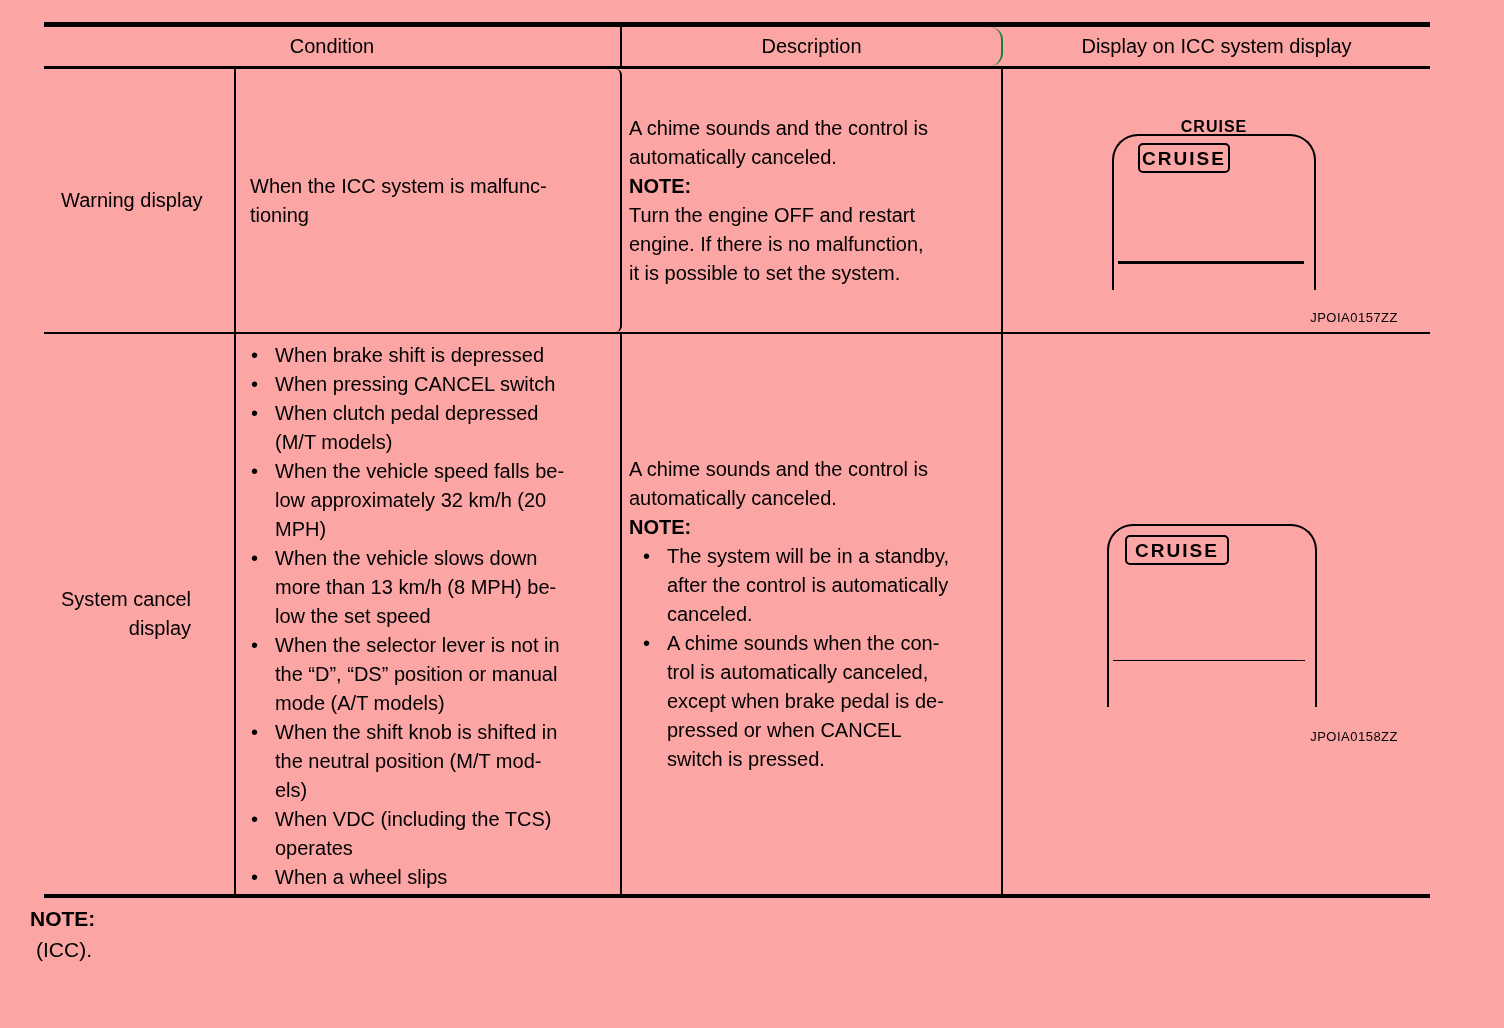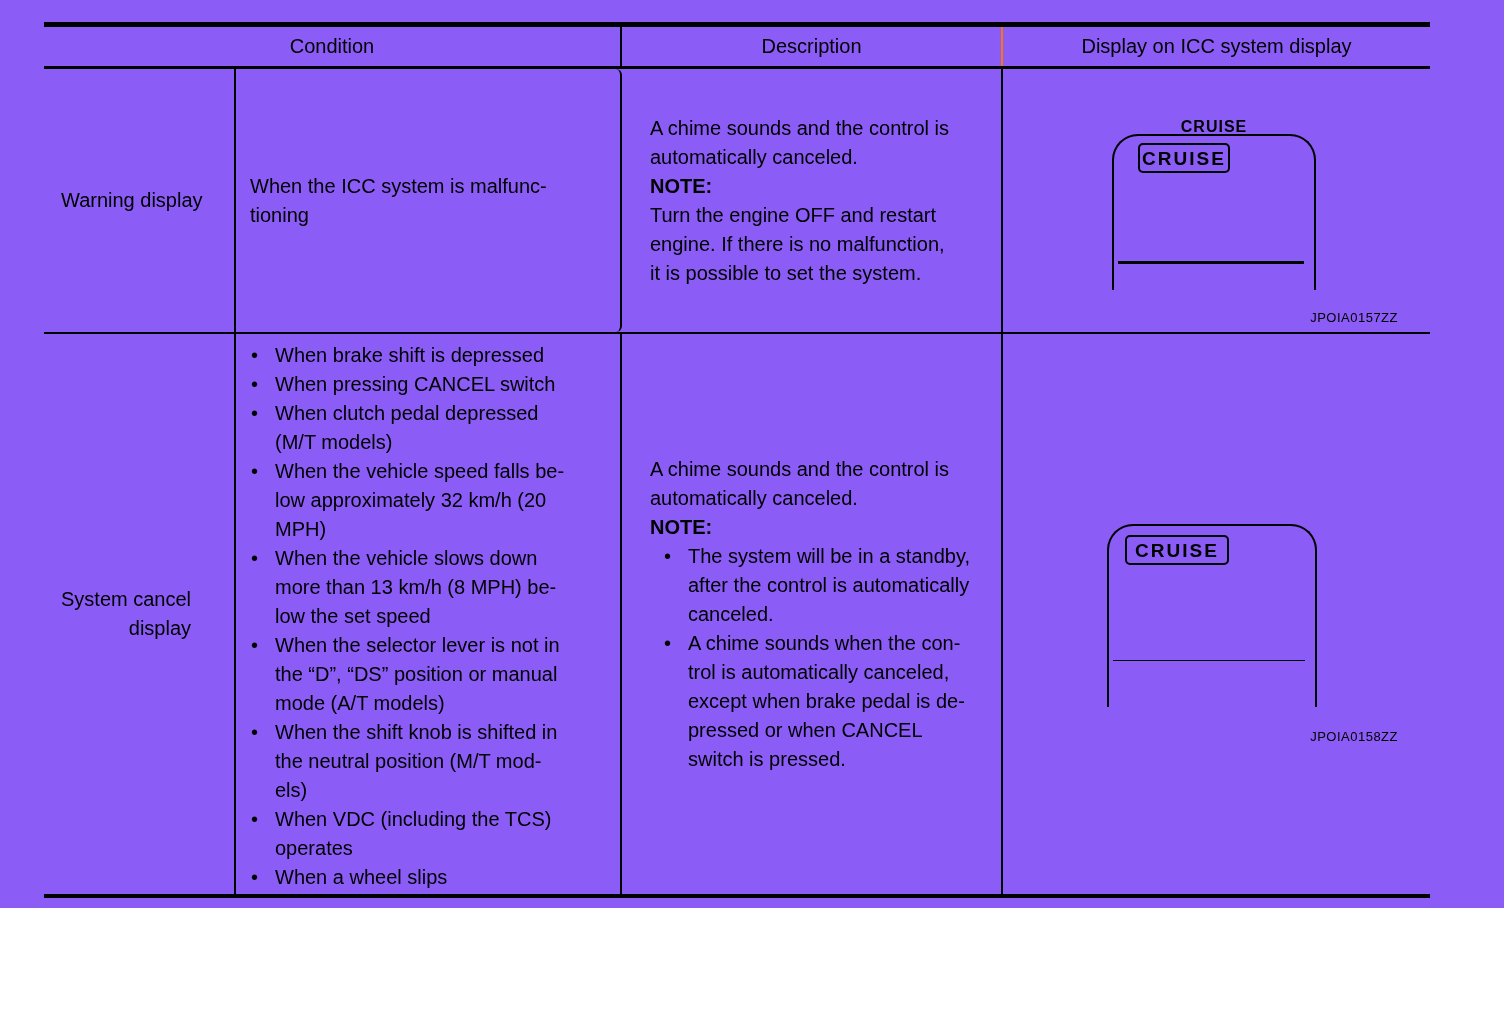--- a/index.html
+++ b/index.html
@@ -1,36 +1,36 @@
 <!DOCTYPE html>
 <html><head>
 <meta charset="utf-8">
 <style>
   * { margin:0; padding:0; box-sizing:border-box; }
   html,body { width:1504px; height:1028px; background:#ffffff; color:#000;
     font-family:"Liberation Sans", sans-serif; }
-  .page { position:relative; width:1504px; height:908px; background:#8b5cf6; overflow:hidden; }
+  .page { position:relative; width:1504px; height:1028px; background:#fca5a5; overflow:hidden; }
 
   
   .tbl { position:absolute; left:44px; top:22px; width:1386px;
          border-top:5px solid #000; border-bottom:4px solid #000; }
   .thead { display:flex; height:42px; border-bottom:3px solid #000; }
   .th { display:flex; align-items:center; justify-content:center; font-size:20px; height:39px; }
   .th-cond { width:578px; border-right:2px solid #000; }
-  .th-desc { width:381px; border-right:2px solid #f97316; }
+  .th-desc { width:381px; border-right:2px solid #15803d;border-radius:13px; }
   .th-disp { width:427px; }
 
   .trow { display:flex; }
   .row1 { height:265px; border-bottom:2px solid #000; }
   .row2 { height:560px; }
   .td { font-size:20px; line-height:29px; border-right:2px solid #000; }
   .td-label { width:192px; display:flex; align-items:center; padding-left:17px;text-align:right; }
   .td-cond  { width:386px; }
   .td-desc  { width:381px; display:flex; flex-direction:column; justify-content:center;
-              padding-left:28px; padding-right:4px; }
+              padding-left:7px; padding-right:4px; }
   .td-disp  { width:427px; border-right:none; position:relative;padding-left:41px; }
 
   .row1 .td-cond { display:flex; align-items:center; padding-left:14px;border-radius:6px; }
   .row2 .td-cond { padding-top:7px; }
 
   .pre { white-space:pre-line; }
   .bold { font-weight:bold; }
 
   
   .bullet { position:relative; padding-left:39px; }

